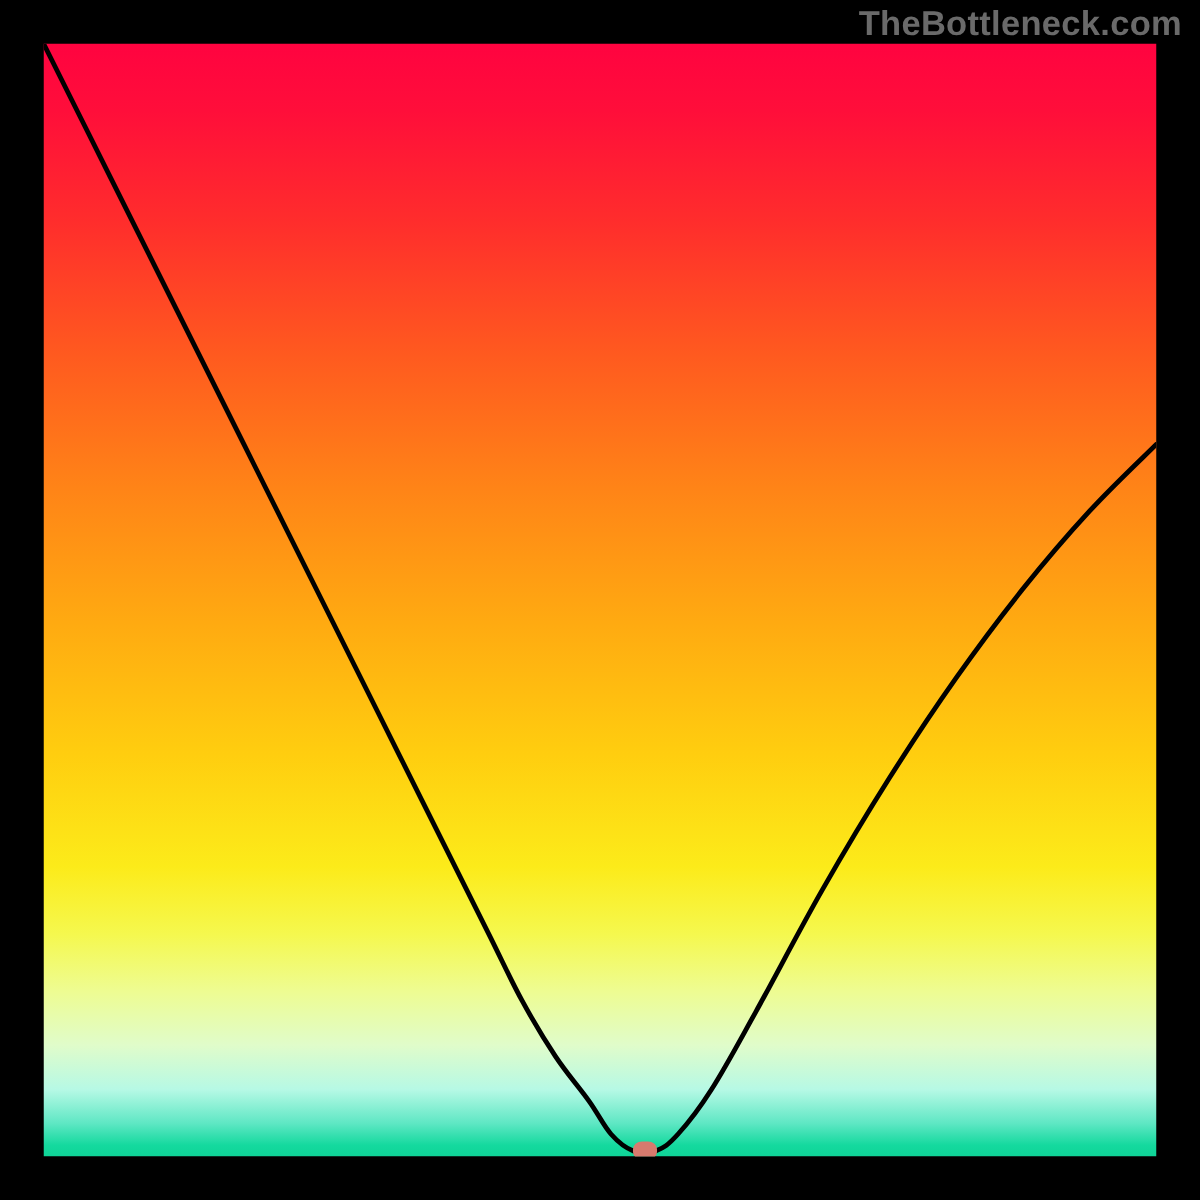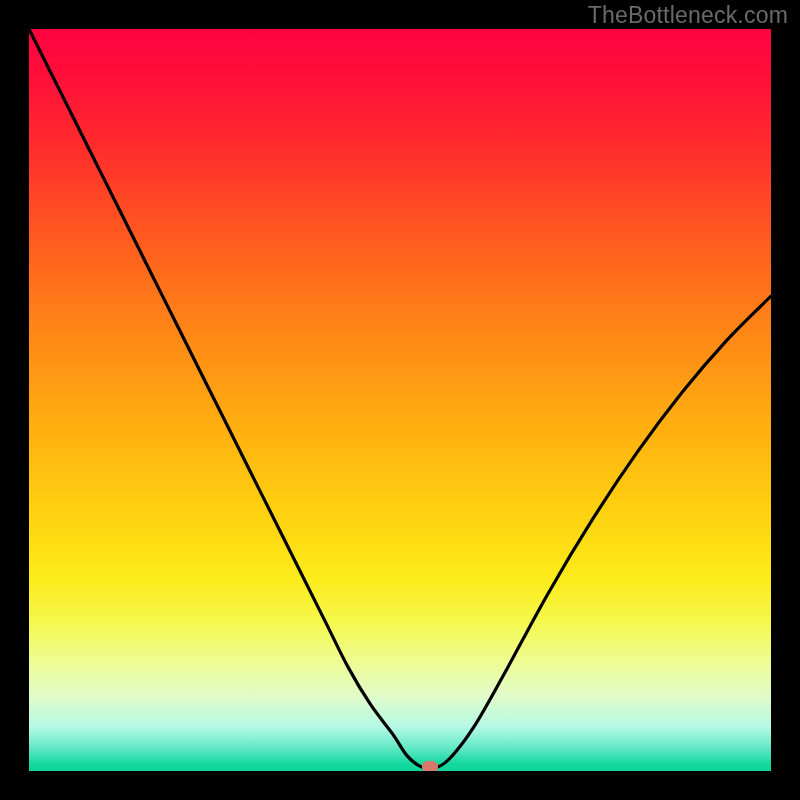--- a/index.html
+++ b/index.html
@@ -16,21 +16,21 @@
     width: 800px;
     height: 800px;
     background: #000;
   }
   .watermark {
     position: absolute;
     top: 2px;
     right: 12px;
     color: #6a6a6a;
     font-size: 23px;
-    font-weight: 400;
+    font-weight: 700;
     letter-spacing: 0.2px;
     z-index: 5;
   }
   .plot-area {
     position: absolute;
     left: 29px;
     top: 29px;
     width: 742px;
     height: 742px;
     overflow: hidden;

